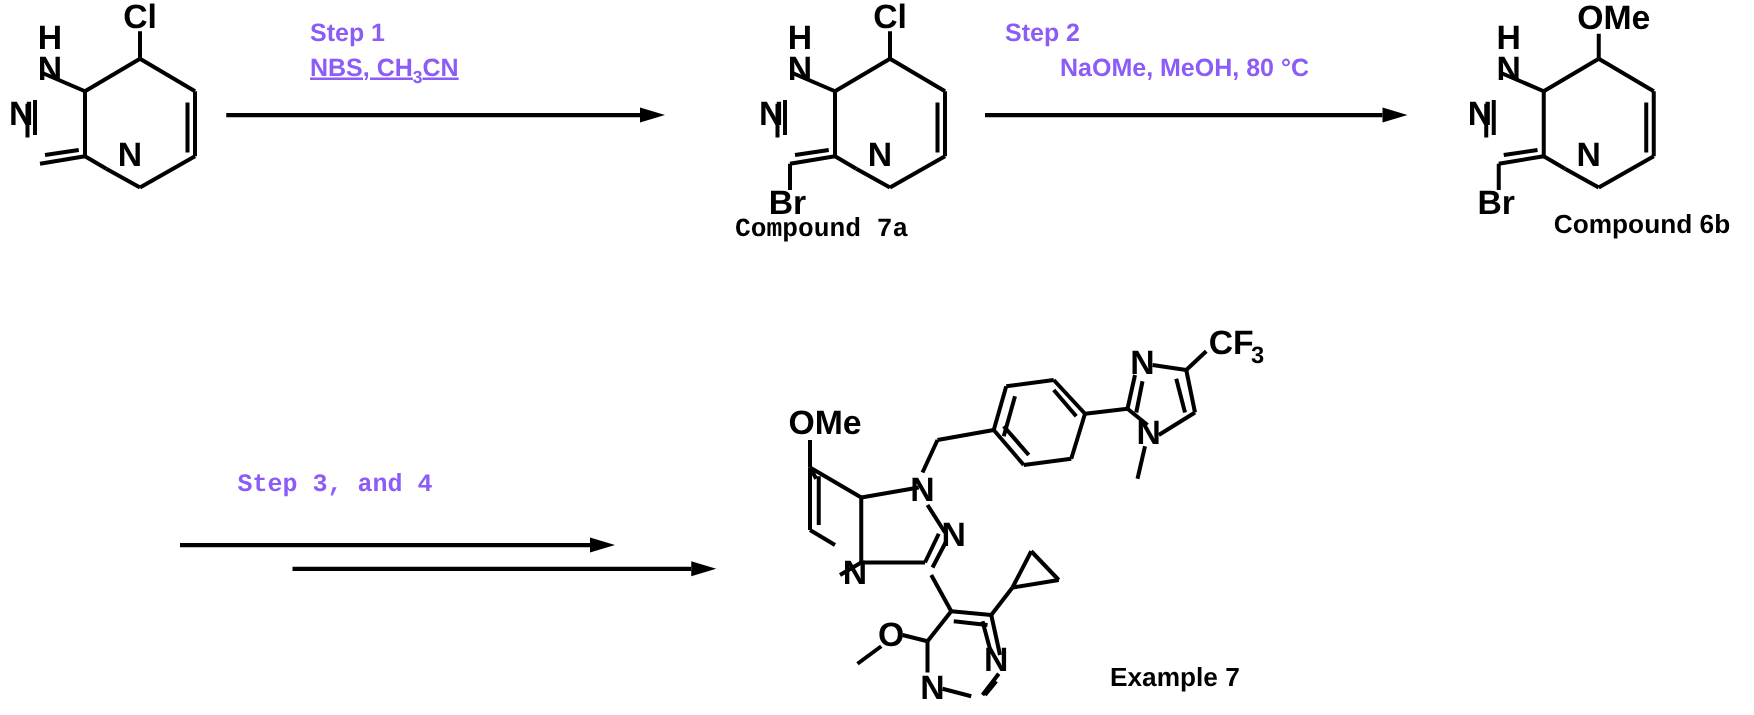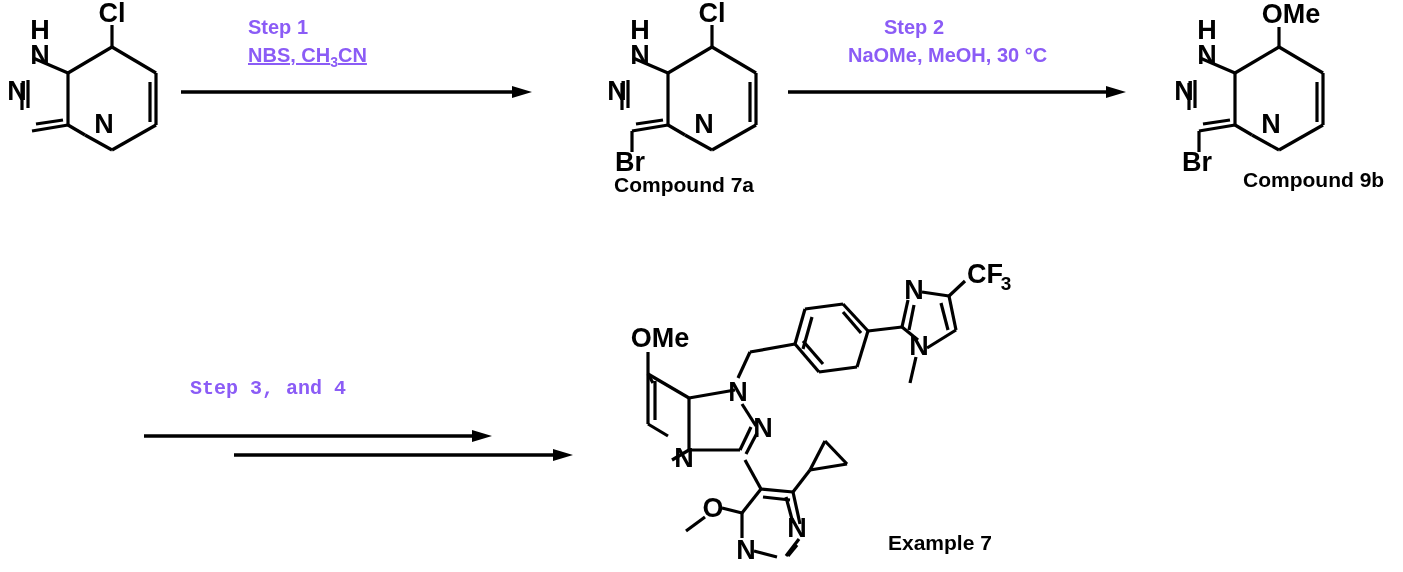--- a/index.html
+++ b/index.html
@@ -254,24 +254,24 @@
       <path class="bond" d="M 825,441 L 847,464"></path>
       <path class="bond" d="M 847,464 L 810,470"></path>
     </g>
   </svg>
 
   <div class="cond-text" style="left:248px; top:16px;">Step 1</div>
   <div class="cond-text" style="left:248px; top:44px;text-decoration:underline;">
     <span>NBS, CH</span><sub>3</sub><span>CN</span>
   </div>
 
-  <div class="cond-text" style="left:884px; top:16px;">Step 2</div>
-  <div class="cond-text" style="left:848px; top:44px;">NaOMe, MeOH, 30 °C</div>
+  <div class="cond-text" style="left:804px; top:16px;">Step 2</div>
+  <div class="cond-text" style="left:848px; top:44px;">NaOMe, MeOH, 80 °C</div>
 
   <div class="cond-text" style="left:190px; top:377px;font-family:Liberation Mono, monospace;">Step 3, and 4</div>
 
-  <div class="label-text" style="left:614px; top:173px;">Compound 7a</div>
-
-  <div class="label-text" style="left:1243px; top:168px;">Compound 9b</div>
+  <div class="label-text" style="left:588px; top:173px;font-family:Liberation Mono, monospace;">Compound 7a</div>
+
+  <div class="label-text" style="left:1243px; top:168px;">Compound 6b</div>
 
   <div class="label-text" style="left:888px; top:531px;">Example 7</div>
 
 </div>
 
 </body></html>

